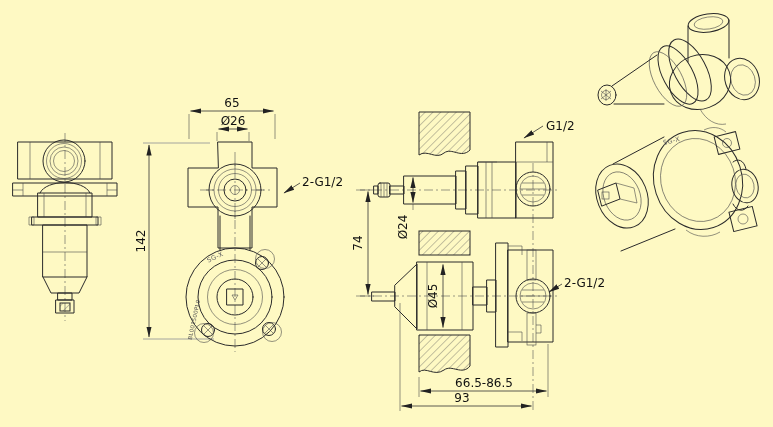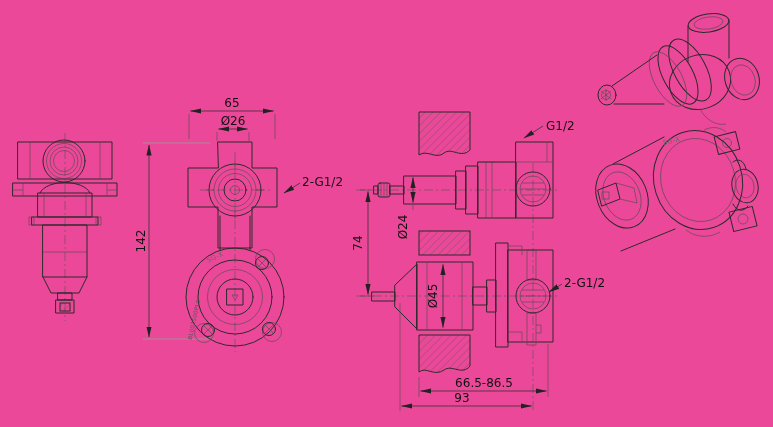--- a/index.html
+++ b/index.html
@@ -1,16 +1,16 @@
 <!DOCTYPE html>
 <html><head>
 <meta charset="utf-8">
 <style>
   html,body{margin:0;padding:0;background:#ffffff;}
-  .stage{position:relative;width:773px;height:427px;background:#ec4899;overflow:hidden;
+  .stage{position:relative;width:773px;height:427px;background:#fef9c3;overflow:hidden;
          font-family:"DejaVu Sans", sans-serif;}
   svg{display:block;}
   .ln{fill:none;stroke:#2b2b2b;stroke-width:1;stroke-linejoin:round;stroke-linecap:round;}
   .thin{fill:none;stroke:#4a4a4a;stroke-width:.6;}
   .ext{fill:none;stroke:#9a9a9a;stroke-width:.9;}
   .cl{fill:none;stroke:#555;stroke-width:.6;stroke-dasharray:9 3 2 3;}
   .dimln{fill:none;stroke:#333;stroke-width:.8;}
   .hatched{fill:url(#hatch);stroke:#2b2b2b;stroke-width:1;}
   text.dim{font-size:12px;fill:#111;}
   text.lbl{font-size:12px;fill:#111;}

